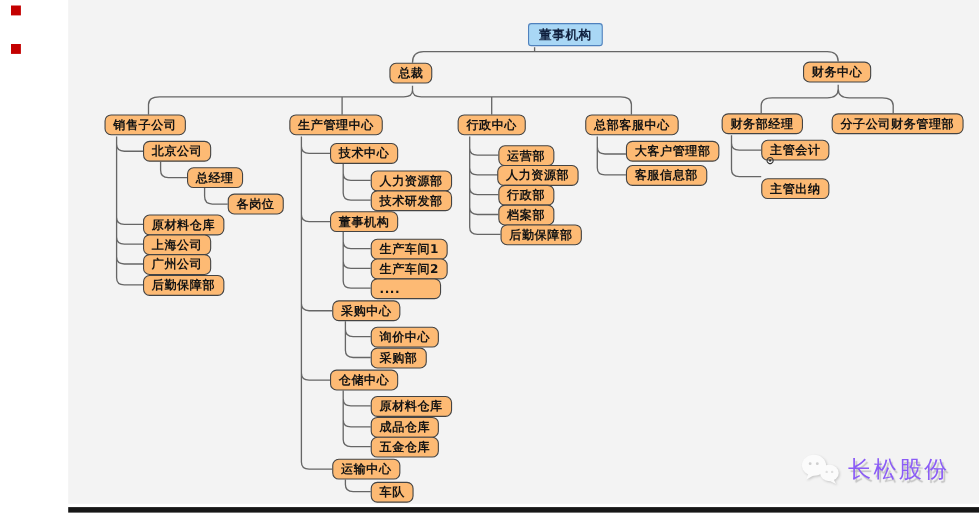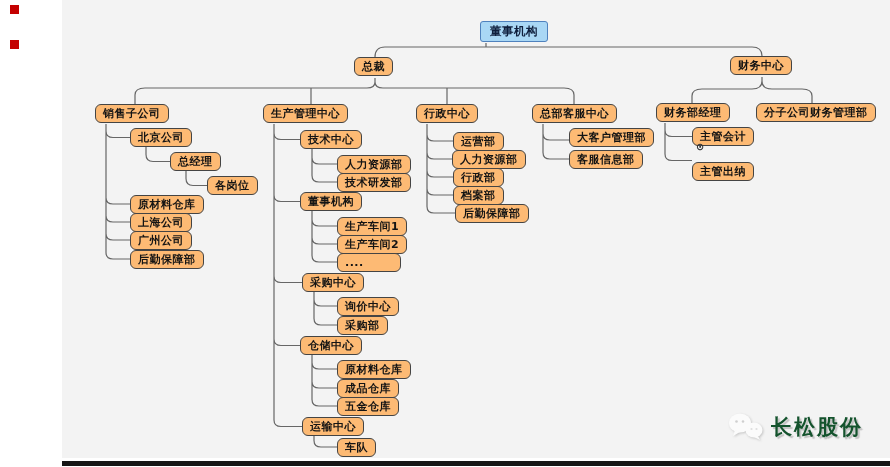--- a/index.html
+++ b/index.html
@@ -9,21 +9,21 @@
   svg.wires{position:absolute;left:0;top:0;pointer-events:none;}
   .node{position:absolute;white-space:nowrap;font-size:11px;font-weight:700;color:#141414;
         background:#fdba74;border:1.2px solid #444;border-radius:6px;padding:2px 7px;
         line-height:13px;letter-spacing:0.5px;}
   .node.root{background:#a9d7f5;border:1.2px solid #4f81bd;border-radius:3px;
              color:#0f1f3d;padding:3px 9px;font-size:11.5px;margin-left:30px;}
   .marker-dot{position:absolute;font-size:10px;color:#333;line-height:10px;font-weight:700;}
   .red-marker{position:absolute;left:10px;width:9px;height:9px;background:#c40000;}
   #bottom-bar{position:absolute;left:62px;top:461px;width:828px;height:5px;background:#161616;}
   #watermark{position:absolute;left:728px;top:412px;display:flex;align-items:center;gap:7px;}
-  #watermark .wm-text{font-size:21px;font-weight:700;color:#14532d;letter-spacing:2px;
+  #watermark .wm-text{font-size:21px;font-weight:400;color:#8b5cf6;letter-spacing:2px;
         text-shadow:2px 2px 1px #c2c2c2;}
   #watermark svg{filter:drop-shadow(1.5px 1.5px 1px #c5c5c5);}
 </style>
 </head>
 <body>
 
 <div id="stage">
   <div id="canvas"></div>
 
   <div class="red-marker" style="top:5px"></div>

